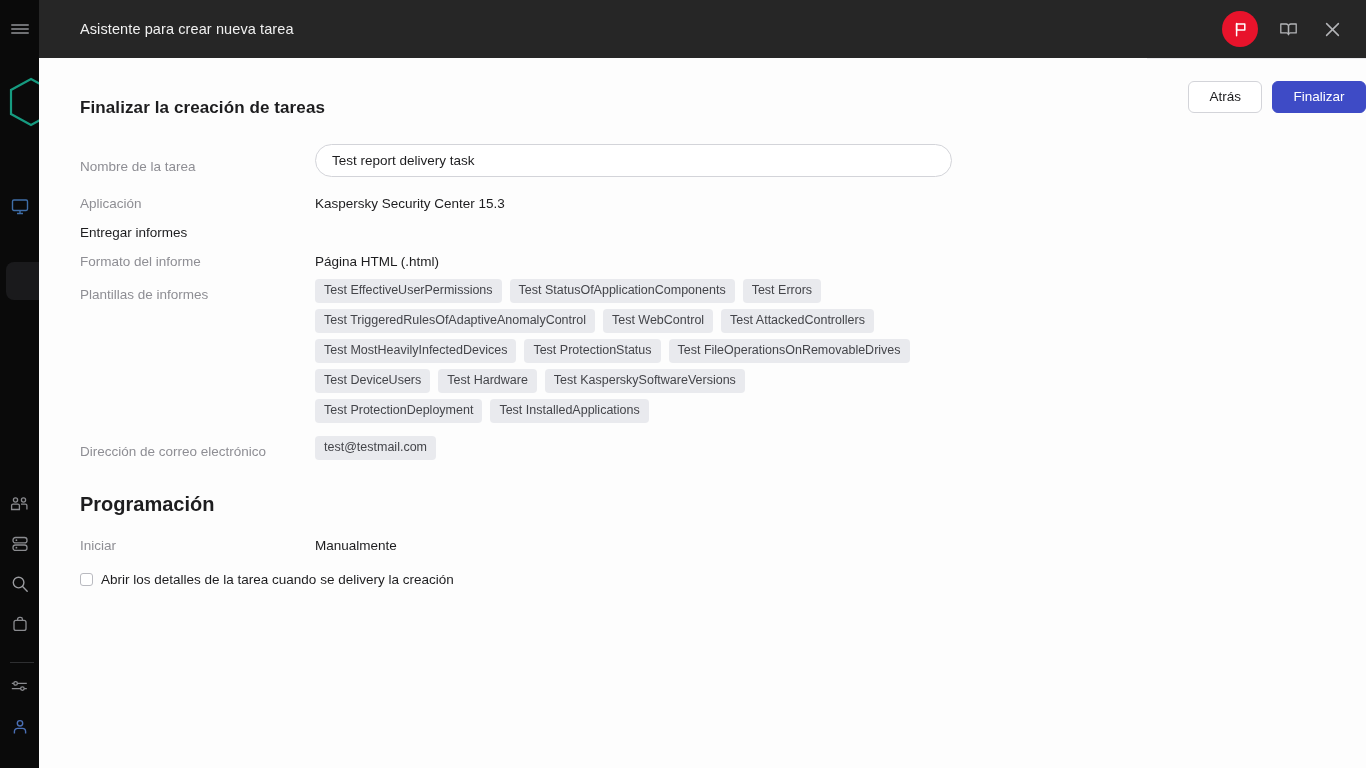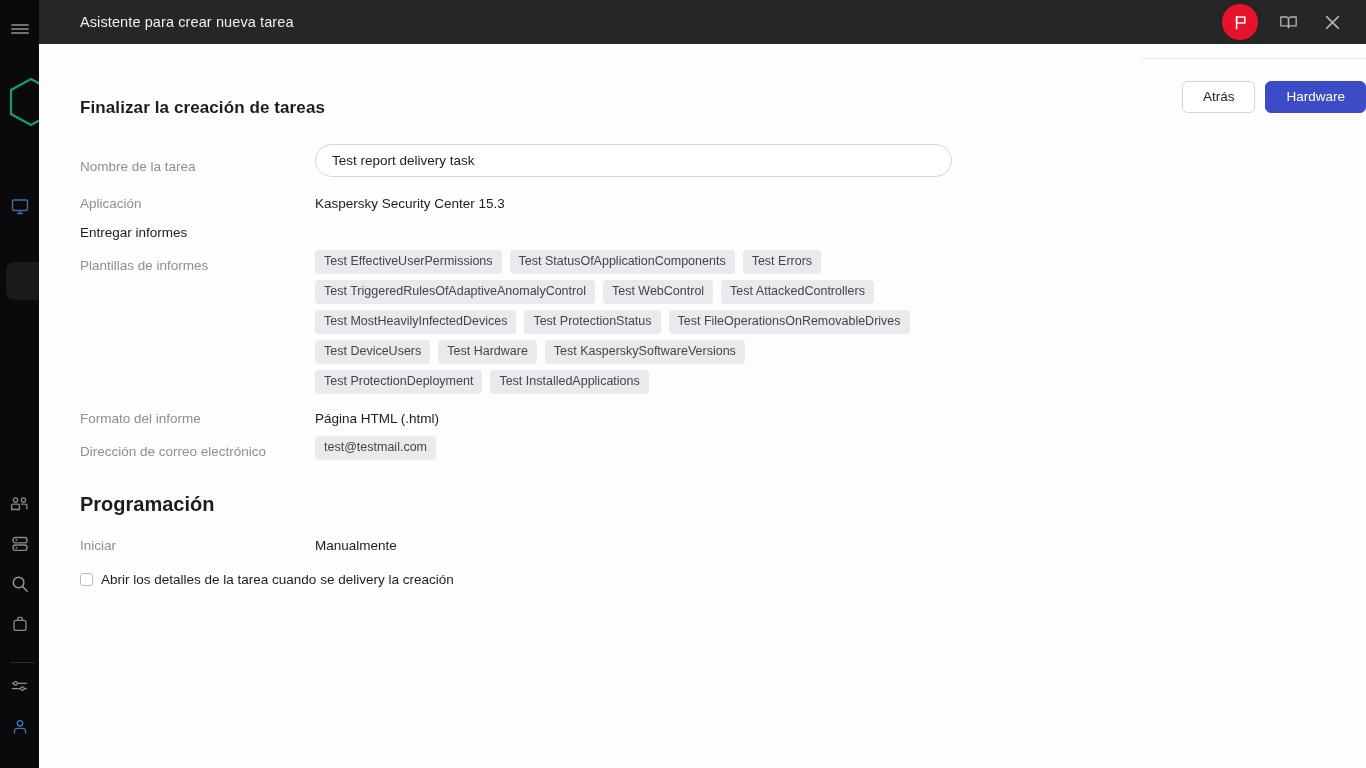--- a/index.html
+++ b/index.html
@@ -64,21 +64,21 @@
     position: absolute;
     left: 10px;
     width: 24px; height: 1px;
     background: #2e2f31;
   }
 
   
   #titlebar {
     position: absolute;
     left: 39px; top: 0;
-    width: 1327px; height: 44px;
+    width: 1327px; height: 58px;
     background: #262626;
     display: flex;
     align-items: center;
     z-index: 2;
   }
   #titlebar .tb-title {
     margin-left: 41px;
     color: #f0f0f0;
     font-size: 14.5px;
     letter-spacing: .1px;
@@ -353,20 +353,25 @@
         <input class="name-input" type="text" value="Test report delivery task" placeholder="Nombre de la tarea" style="">
       </div>
 
       <div class="row">
         <div class="lbl">Aplicación</div>
         <div class="val">Kaspersky Security Center 15.3</div>
       </div>
 
       <div class="row">
         <div class="val">Entregar informes</div>
+      </div>
+
+      <div class="row">
+        <div class="lbl">Formato del informe</div>
+        <div class="val">Página HTML (.html)</div>
       </div>
 
       <div class="row row-chips">
         <div class="lbl">Plantillas de informes</div>
         <div class="chips" id="templates-chips">
             <div class="chip">Test EffectiveUserPermissions</div>
             <div class="chip">Test StatusOfApplicationComponents</div>
             <div class="chip">Test Errors</div>
             <div class="chip">Test TriggeredRulesOfAdaptiveAnomalyControl</div>
             <div class="chip">Test WebControl</div>
@@ -375,25 +380,20 @@
             <div class="chip">Test ProtectionStatus</div>
             <div class="chip">Test FileOperationsOnRemovableDrives</div>
             <div class="chip">Test DeviceUsers</div>
             <div class="chip">Test Hardware</div>
             <div class="chip">Test KasperskySoftwareVersions</div>
             <div class="chip">Test ProtectionDeployment</div>
             <div class="chip">Test InstalledApplications</div>
           </div>
       </div>
 
-      <div class="row">
-        <div class="lbl">Formato del informe</div>
-        <div class="val">Página HTML (.html)</div>
-      </div>
-
       <div class="row row-chips">
         <div class="lbl">Dirección de correo electrónico</div>
         <div class="chips chip-single" id="email-chips">
             <div class="chip">test@testmail.com</div>
           </div>
       </div>
 
       <h2 class="section-head">Programación</h2>
 
       <div class="row">
@@ -403,18 +403,18 @@
 
       <div class="check-row">
         <div class="cbox"></div>
         <div class="check-label">Abrir los detalles de la tarea cuando se delivery la creación</div>
       </div>
 
     </div>
 
     <div id="footer">
       <button class="btn btn-secondary">Atrás</button>
-      <button class="btn btn-primary">Hardware</button>
+      <button class="btn btn-primary">Finalizar</button>
     </div>
 
   </section>
 
 </div>
 
 </body></html>

